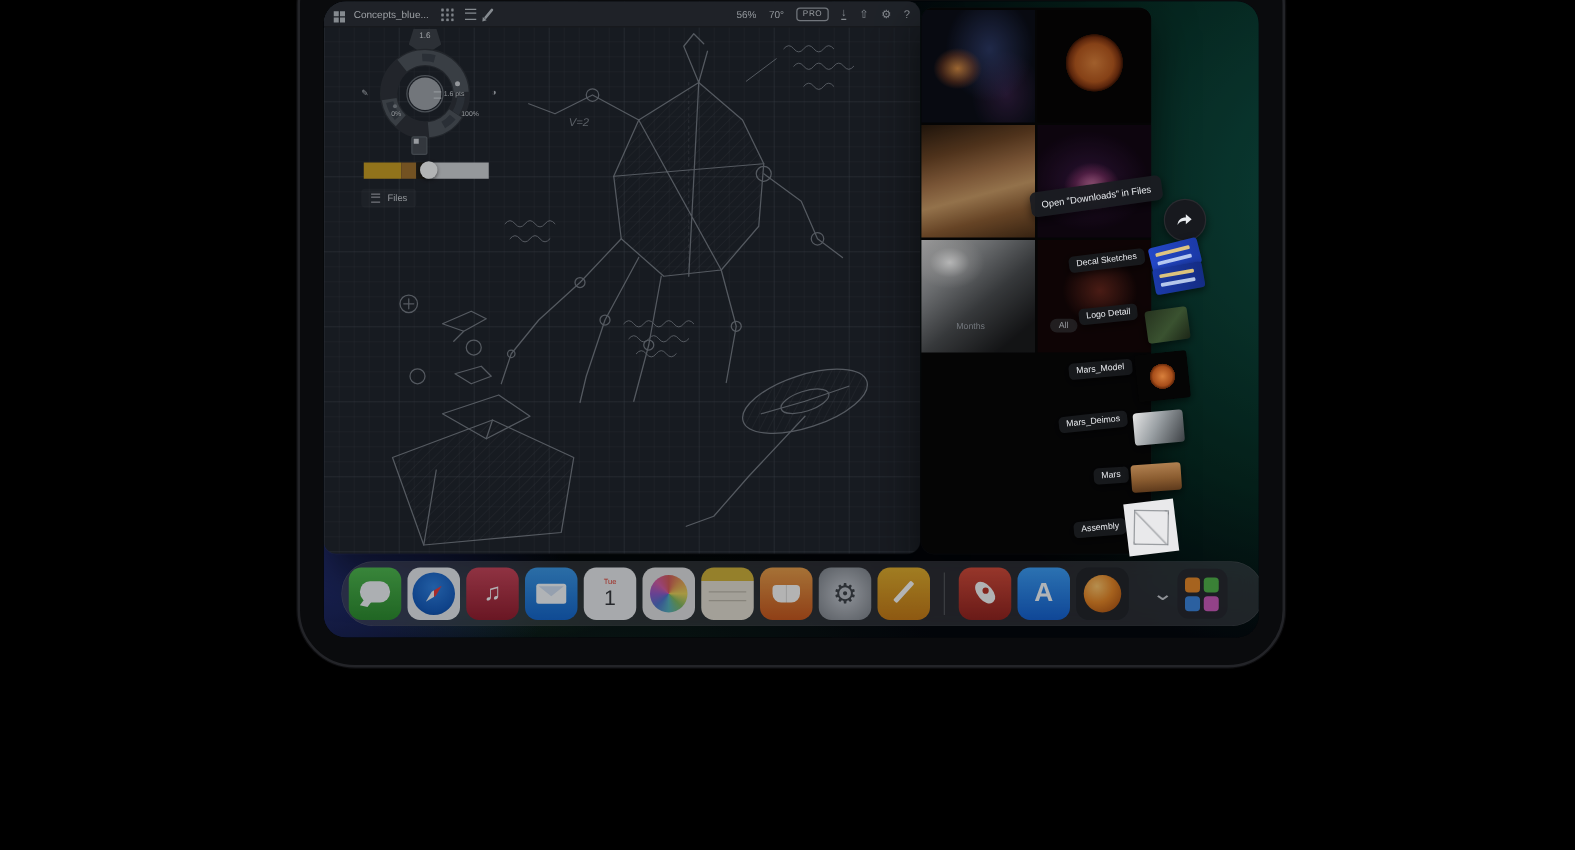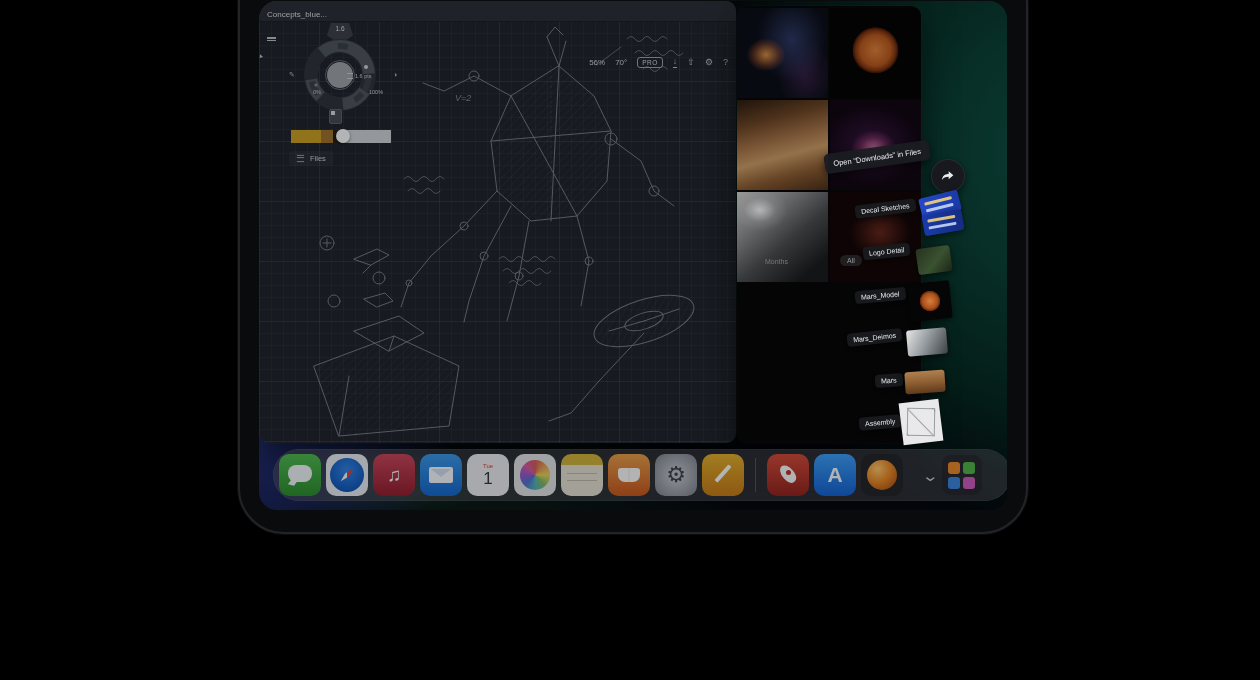--- a/index.html
+++ b/index.html
@@ -19,21 +19,21 @@
   
   .concepts{position:absolute;left:0;top:0;width:477px;height:442px;border-radius:0 10px 10px 10px;overflow:hidden;
     background-color:#20252d;z-index:10;box-shadow:0 0 0 .5px rgba(255,255,255,.04),0 14px 34px rgba(0,0,0,.55);
     background-image:
       linear-gradient(rgba(165,175,190,.05) 1px,transparent 1px),
       linear-gradient(90deg,rgba(165,175,190,.05) 1px,transparent 1px),
       linear-gradient(rgba(165,175,190,.08) 1px,transparent 1px),
       linear-gradient(90deg,rgba(165,175,190,.08) 1px,transparent 1px);
     background-size:12px 12px,12px 12px,60px 60px,60px 60px;background-position:0 20px;}
   .ctoolbar{position:absolute;left:0;top:0;right:0;height:20px;background:#2a2f37;border-bottom:1px solid rgba(0,0,0,.35);
-    display:flex;align-items:flex-start;padding:0 8px;gap:9px;font-size:8px;color:#c6cbd2;z-index:5;flex-direction:column;}
+    display:flex;align-items:center;padding:0 8px;gap:9px;font-size:8px;color:#c6cbd2;z-index:5;}
   .ctitle{color:#d2d6dc;}
   .tbic{font-size:9px;color:#b4bac2;line-height:1;}
   .grid4{width:4px;height:4px;background:#b4bac2;box-shadow:5px 0 #b4bac2,0 5px #b4bac2,5px 5px #b4bac2;margin-right:3px;}
   .dots9{width:11px;height:11px;background-image:radial-gradient(circle,#aab0b8 1px,transparent 1.3px);background-size:4px 4px;}
   .hamb{width:9px;height:7px;border-top:1.2px solid #b4bac2;border-bottom:1.2px solid #b4bac2;position:relative;}
   .hamb::after{content:"";position:absolute;left:0;right:0;top:2.2px;border-top:1.2px solid #b4bac2;}
   .penic{width:2px;height:10px;background:#b4bac2;border-radius:1px;transform:rotate(40deg);position:relative;}
   .penic::after{content:"";position:absolute;left:-1px;top:10px;border-left:2px solid transparent;border-right:2px solid transparent;border-top:3px solid #b4bac2;}
   .cright{margin-left:auto;display:flex;align-items:center;gap:10px;}
   .pro{border:1px solid #9aa0a8;color:#cdd2d8;font-size:6.5px;letter-spacing:.5px;padding:1px 4px;border-radius:3px;}

